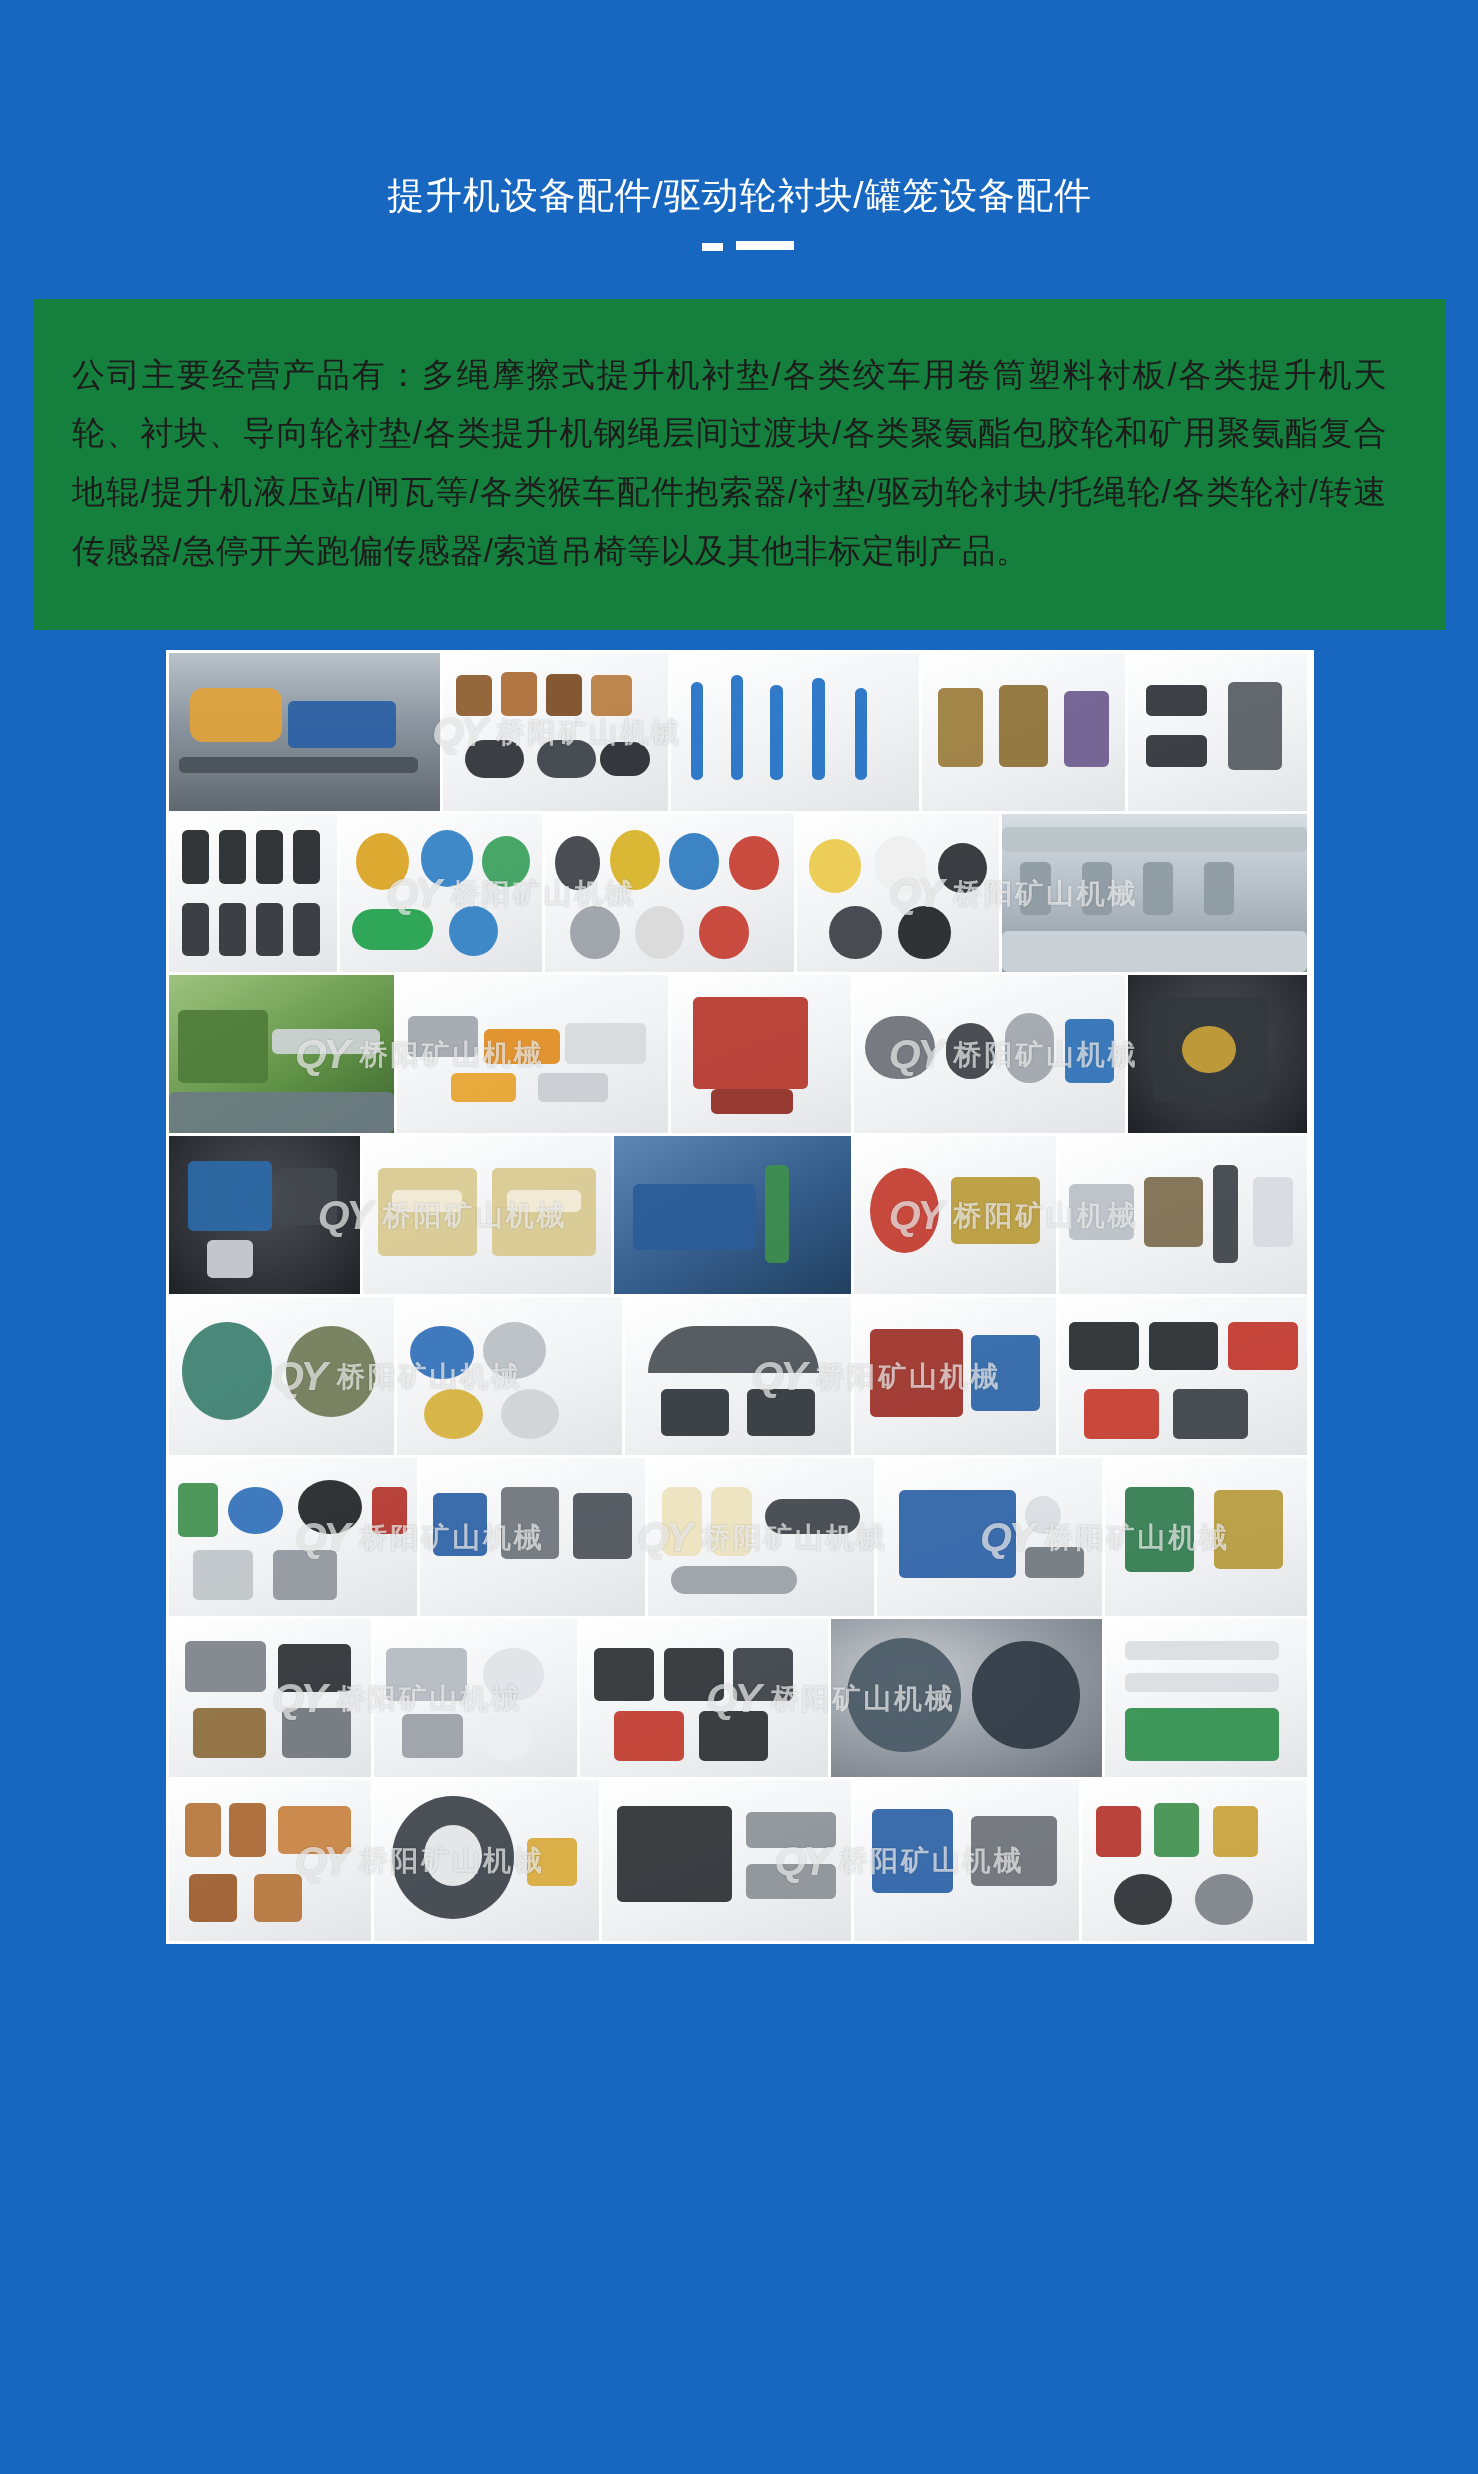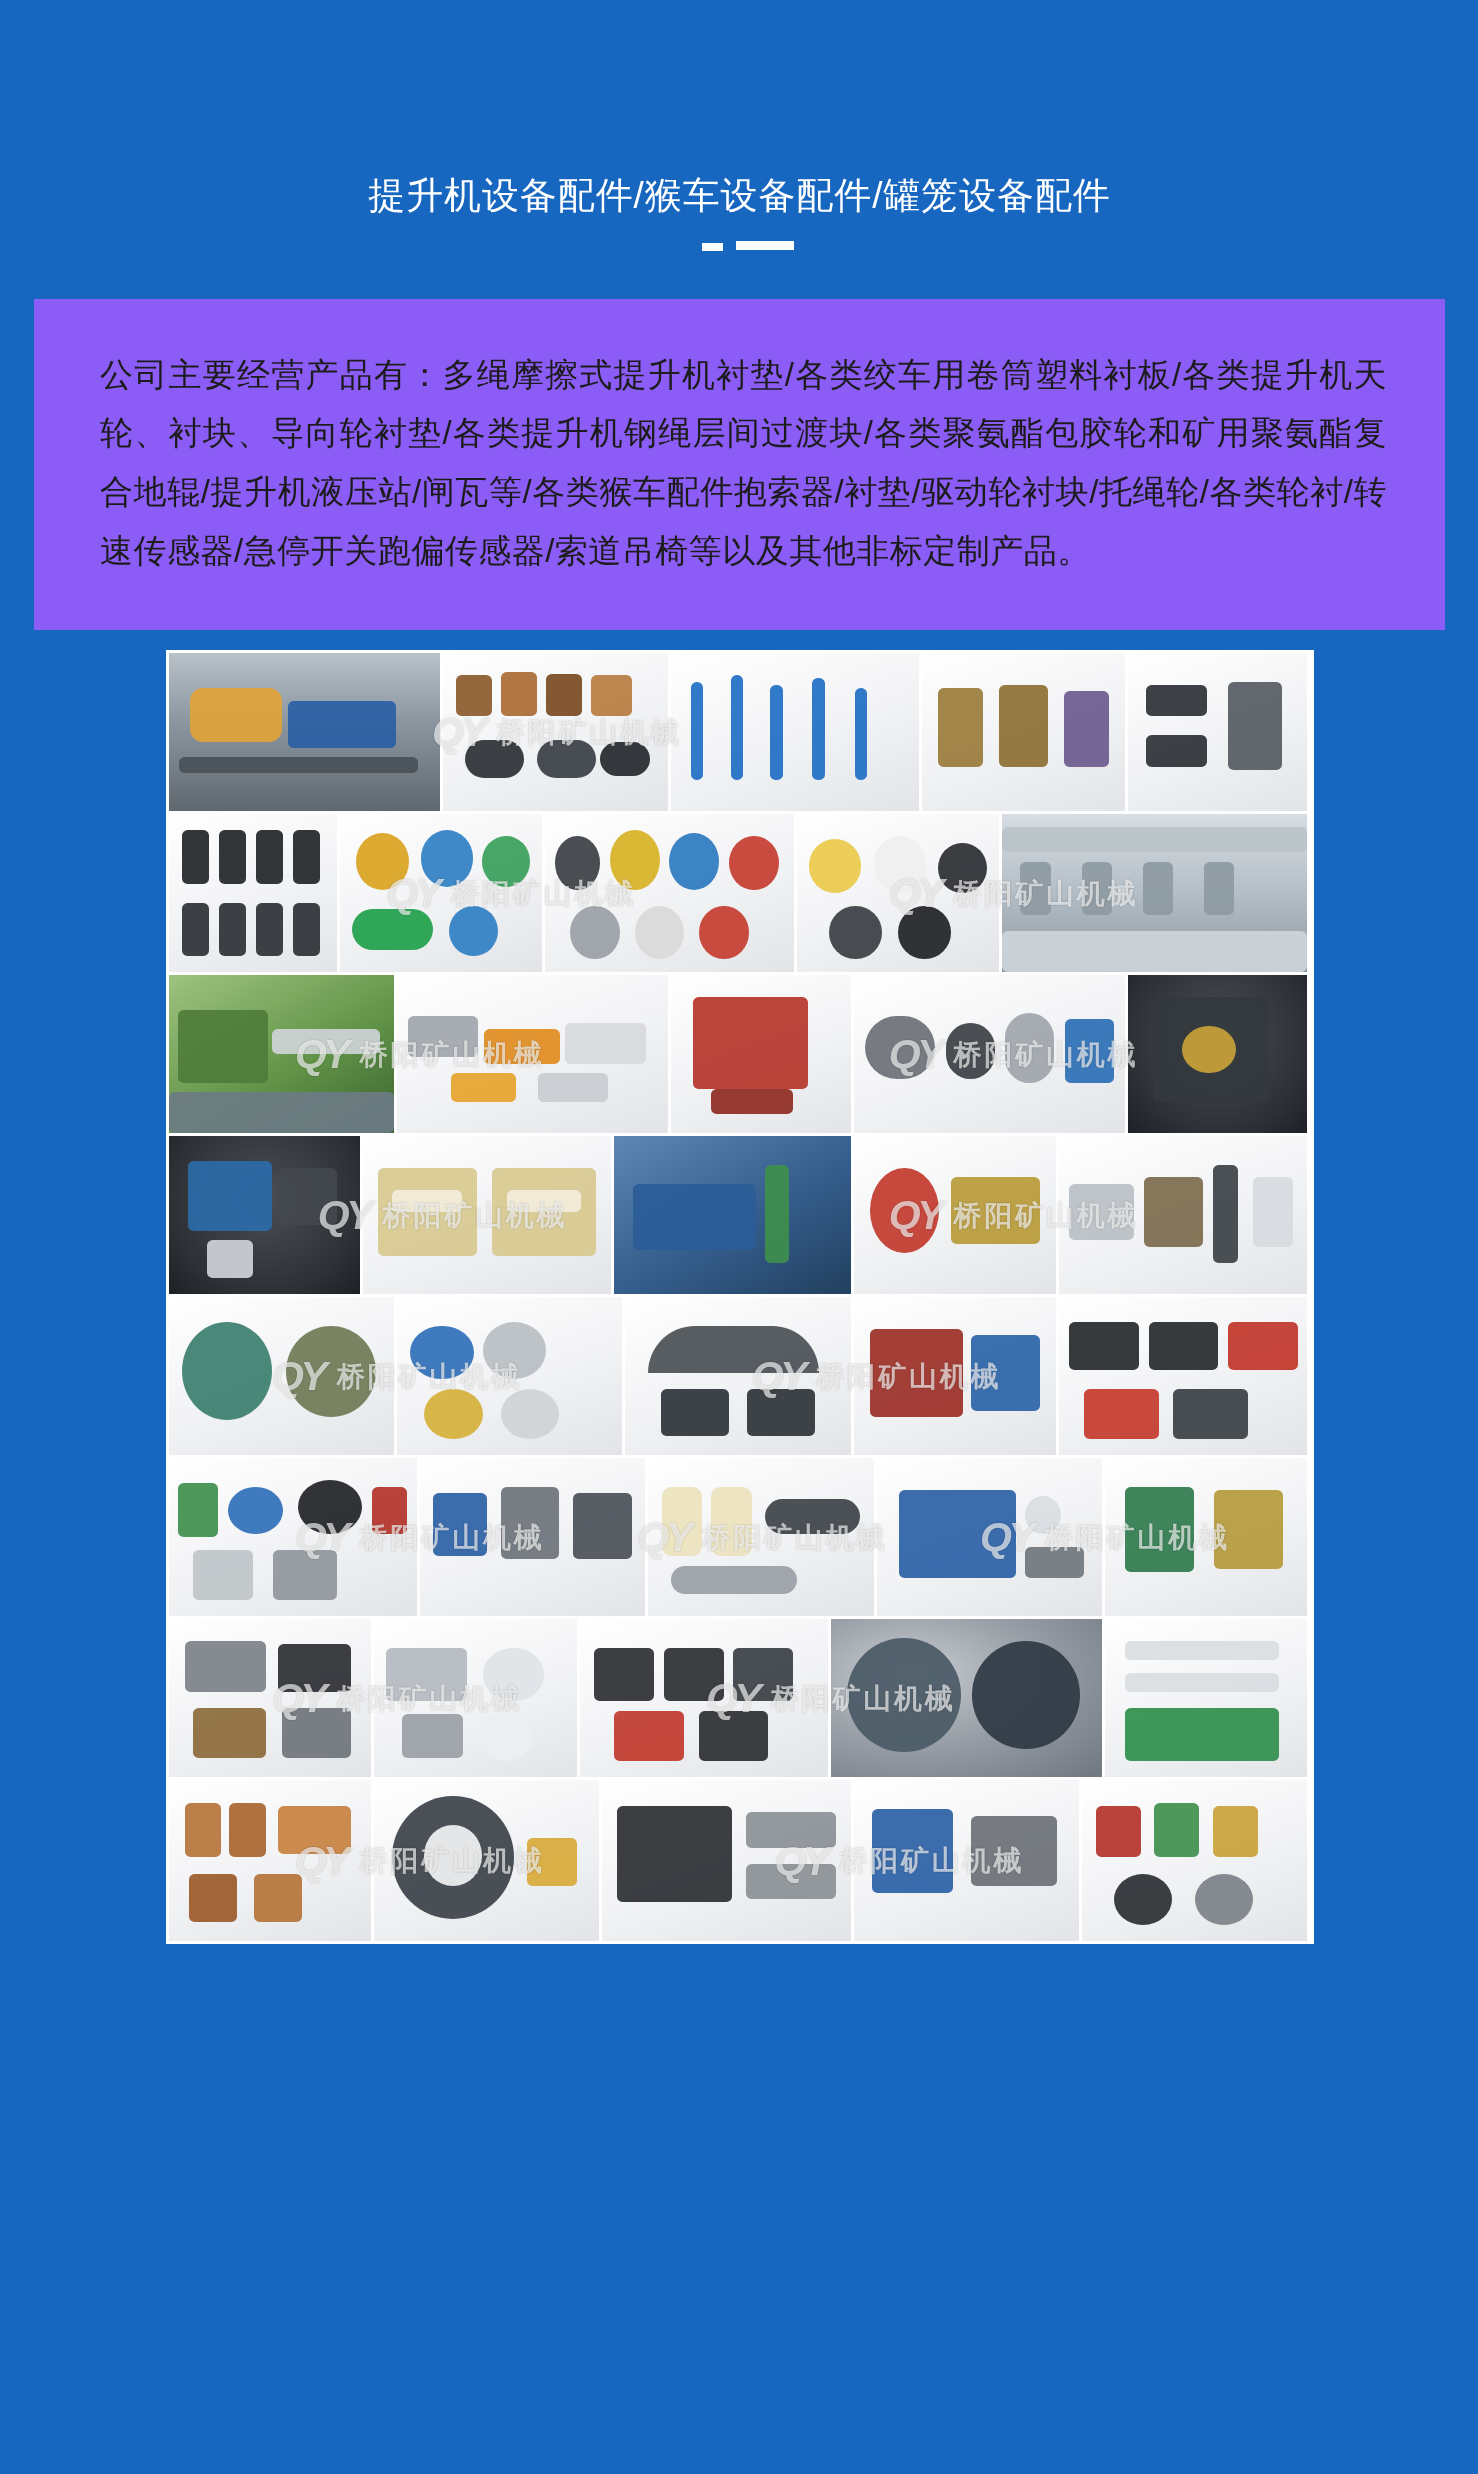--- a/index.html
+++ b/index.html
@@ -62,23 +62,23 @@
     top: 13px;
     width: 58px;
     height: 9.4px;
     background: #ffffff;
   }
 
   
   .desc-card {
     margin: 34px auto 0 auto;
     width: 1411px;
-    background: #8b5cf6;
+    background: #15803d;
     box-sizing: border-box;
-    padding: 47px 58px 49px 66px;
+    padding: 47px 58px 49px 38px;
   }
   .desc-text {
     color: #1c1c1c;
     font-size: 33px;
     line-height: 1.78;
     text-align: justify;
     margin: 0;
     letter-spacing: 0.5px;
   }
 
@@ -164,21 +164,21 @@
     pointer-events: none;
   }
   .grid-row { position: relative; }
 </style>
 </head>
 <body>
 
 <div class="page">
 
   <div class="header">
-    <div class="sub-title">提升机设备配件/猴车设备配件/罐笼设备配件</div>
+    <div class="sub-title">提升机设备配件/驱动轮衬块/罐笼设备配件</div>
     <div class="divider-wrap">
       <div class="divider-dash"></div>
       <div class="divider-bar"></div>
     </div>
   </div>
 
   <div class="desc-card">
     <p class="desc-text">公司主要经营产品有：多绳摩擦式提升机衬垫/各类绞车用卷筒塑料衬板/各类提升机天轮、衬块、导向轮衬垫/各类提升机钢绳层间过渡块/各类聚氨酯包胶轮和矿用聚氨酯复合地辊/提升机液压站/闸瓦等/各类猴车配件抱索器/衬垫/驱动轮衬块/托绳轮/各类轮衬/转速传感器/急停开关跑偏传感器/索道吊椅等以及其他非标定制产品。</p>
   </div>
 

